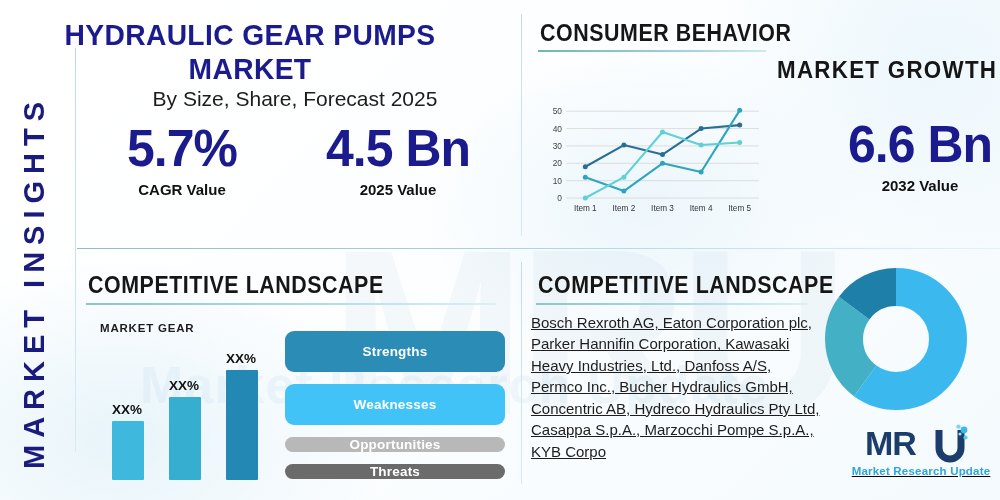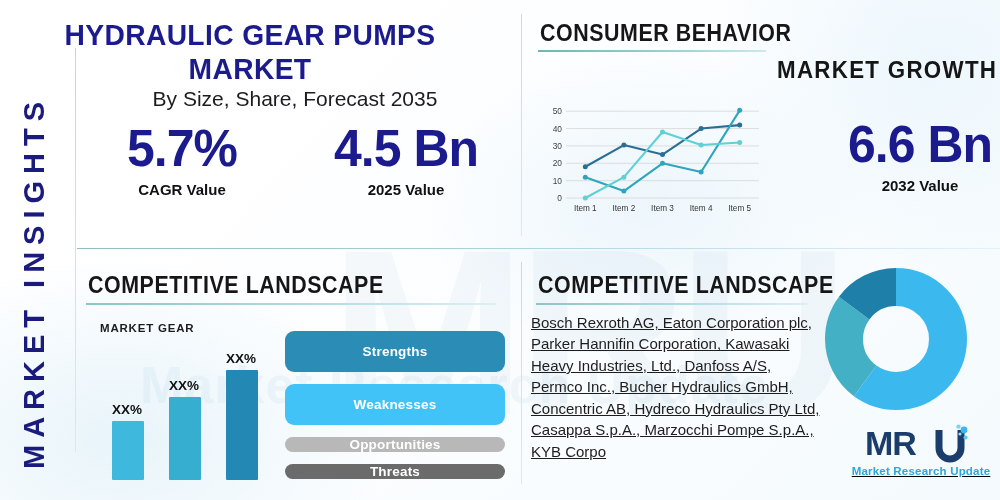--- a/index.html
+++ b/index.html
@@ -87,21 +87,21 @@
   .kpi .big {
     font-size:52px; font-weight:bold; color:#1b1b8d;
     line-height:1.0; letter-spacing:-1px;
     font-family:"Liberation Sans Narrow","Liberation Sans", sans-serif;
     transform:scaleX(0.96);
   }
   .kpi .lbl {
     font-size:15px; font-weight:bold; color:#111; margin-top:7px;
   }
   #kpi-cagr { left:92px; top:122px; width:180px; }
-  #kpi-2025 { left:316px; top:122px; width:180px; }
+  #kpi-2025 { left:308px; top:122px; width:180px; }
   #kpi-2032 { left:830px; top:118px; width:180px; }
   #kpi-2032 .big { font-size:52px; }
 
   
   .sec-head {
     position:absolute;
     font-size:23px; font-weight:bold; color:#161616;
     font-family:"Liberation Sans Narrow","Liberation Sans", sans-serif;
     letter-spacing:0.6px; transform:scaleX(0.93);
     transform-origin:left center;
@@ -186,21 +186,21 @@
   <div class="watermark2">Market Research Update</div>
 
   <div class="side-rule"></div>
   <div class="side-label">MARKET INSIGHTS</div>
 
   <div class="h-divider"></div>
   <div class="v-divider"></div>
   <div class="v-divider2"></div>
 
   <div class="main-title">HYDRAULIC GEAR PUMPS MARKET</div>
-  <div class="subtitle">By Size, Share, Forecast 2035</div>
+  <div class="subtitle">By Size, Share, Forecast 2025</div>
 
   <div class="kpi" id="kpi-cagr">
     <div class="big">5.7%</div>
     <div class="lbl">CAGR Value</div>
   </div>
 
   <div class="kpi" id="kpi-2025">
     <div class="big">4.5 Bn</div>
     <div class="lbl">2025 Value</div>
   </div>

